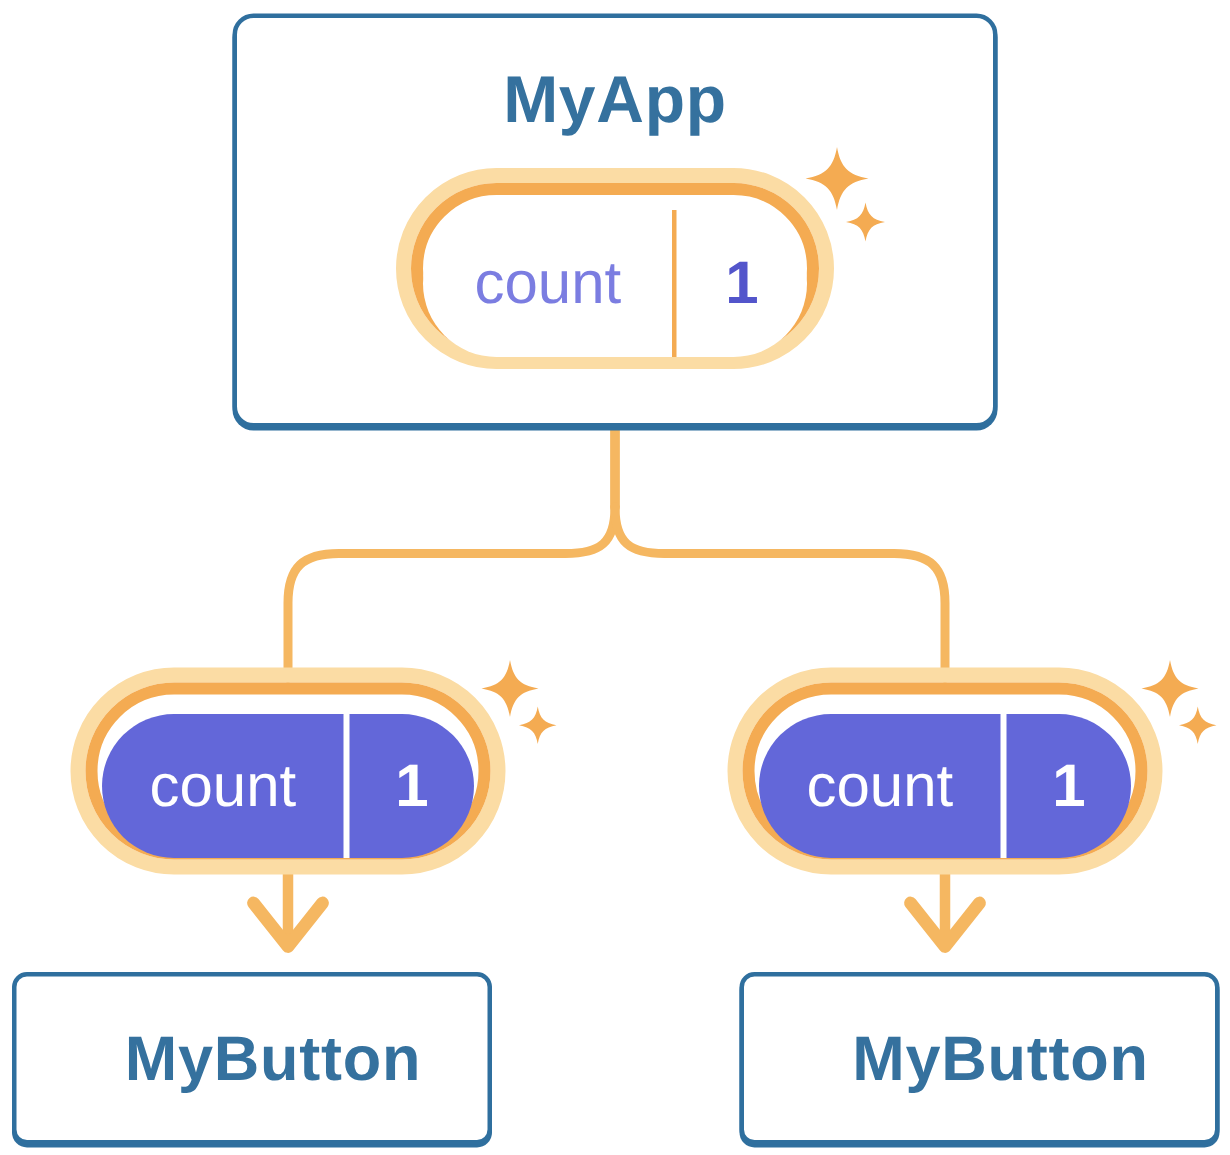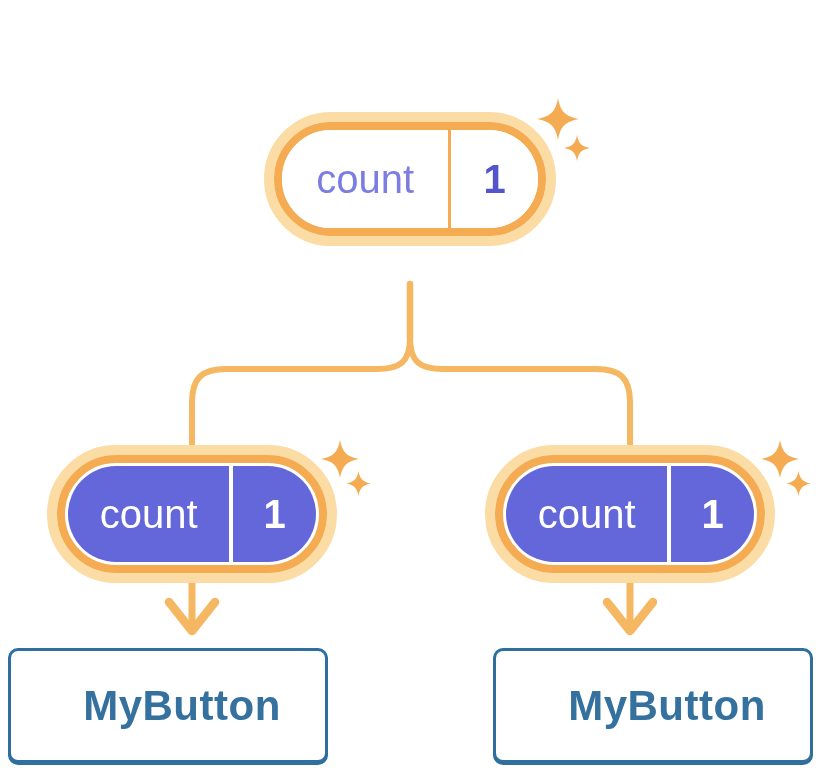--- a/index.html
+++ b/index.html
@@ -40,21 +40,21 @@
     box-sizing: border-box;
     width: 100%; height: 100%;
     border: 8px solid #F4AB52;
     border-radius: 999px;
     background: #ffffff;
   }
   .pill-body {
     box-sizing: border-box;
     width: 100%; height: 100%;
     border-radius: 999px;
-    display: flex; align-items: stretch; overflow: hidden;
+    display: flex; align-items: stretch; overflow: hidden; margin-top: 10px;
   }
   .pill-cell { display: flex; align-items: center; justify-content: center; }
   .cell-label { flex: 0 0 65%; }
   .cell-value { flex: 1 1 auto; }
 
   .pill.root { left: 264px; top: 112px; width: 292px; height: 134px; }
   .pill.root .pill-body { background: #ffffff; }
   .pill.root .pill-divider { width: 3px; background: #F4AB52; }
   .pill.root .label-text { color: #7B7DE1; font-size: 40px; font-weight: 400; }
   .pill.root .value-text { color: #5355CB; font-size: 40px; font-weight: 700; }
@@ -76,20 +76,23 @@
   <svg class="connectors abs" width="820" height="770" viewBox="0 0 820 770" fill="none" stroke="#F5B761" stroke-linecap="round" stroke-linejoin="round">
     <path d="M410 284 L410 338" stroke-width="6.5"></path>
     <path d="M410 338 C410 362 400 369 377 369 L226 369 C202 369 192 378 192 402 L192 452" stroke-width="6"></path>
     <path d="M410 338 C410 362 420 369 443 369 L596 369 C620 369 630 378 630 402 L630 452" stroke-width="6"></path>
     <path d="M192 580 L192 626" stroke-width="7"></path>
     <path d="M169 602 L192 631 L215 602" stroke-width="8.5"></path>
     <path d="M630 580 L630 626" stroke-width="7"></path>
     <path d="M607 602 L630 631 L653 602" stroke-width="8.5"></path>
   </svg>
 
+  <div class="card root abs z1">
+    <div class="card-title">MyApp</div>
+  </div>
 
   <div class="pill pill-outer root abs z2">
     <div class="pill-mid">
       <div class="pill-body">
         <div class="pill-cell cell-label">
           <span class="label-text">count</span>
         </div>
         <div class="pill-divider"></div>
         <div class="pill-cell cell-value">
           <span class="value-text">1</span>

